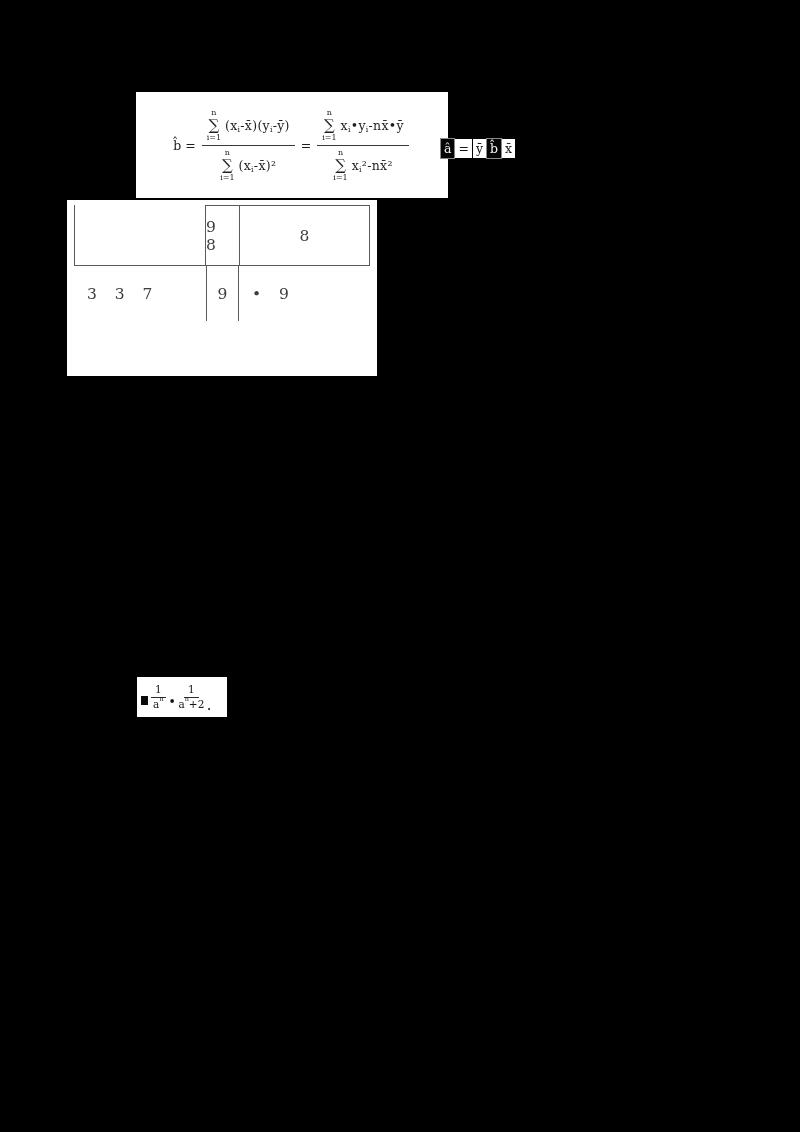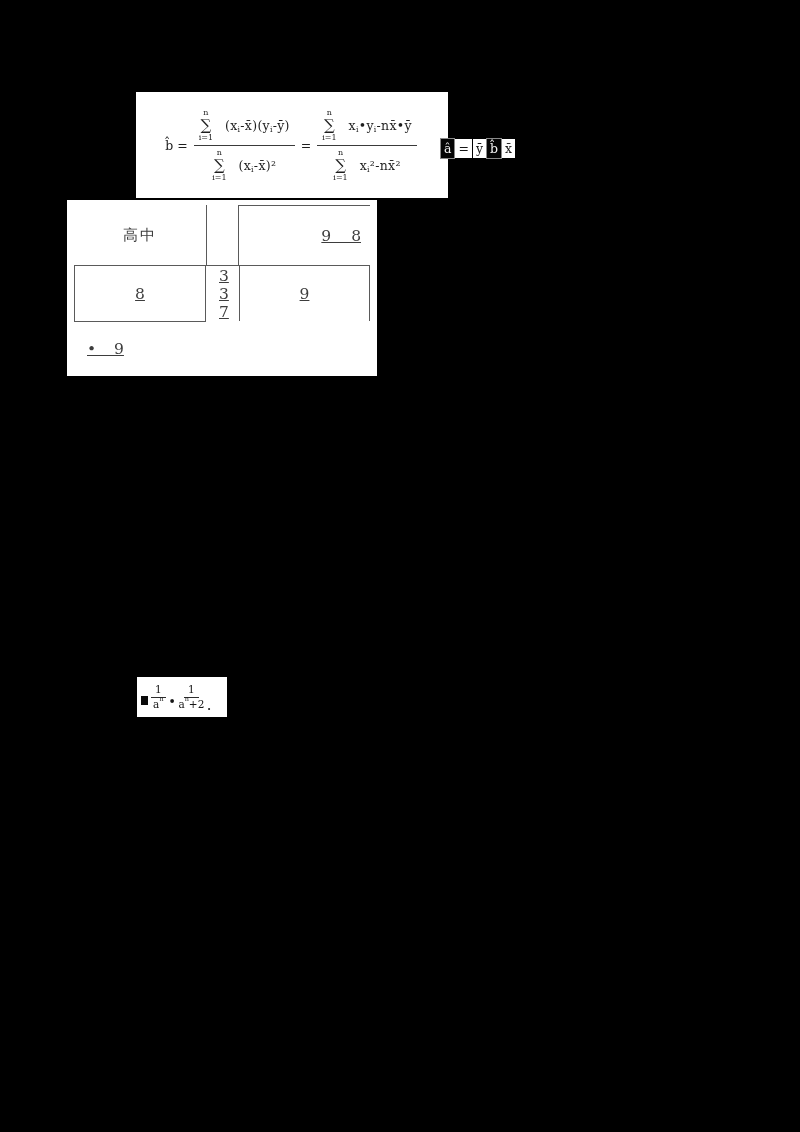--- a/index.html
+++ b/index.html
@@ -20,42 +20,42 @@
     gap:4px; font-size:12.5px; color:#1e1e1e;
   }
   .tok { white-space:nowrap; }
   sub { font-size:0.62em; vertical-align:-0.25em; line-height:0; }
   .sum { display:inline-flex; flex-direction:column; align-items:center; line-height:1; margin-right:2px; }
   .sum .lim { font-size:8px; }
   .sum .sym { font-size:15px; line-height:1; margin:1px 0; }
   .frac { display:inline-flex; flex-direction:column; align-items:center; margin:0 2px; }
   .frac .num { border-bottom:1.4px solid #3a3a3a; padding:0 5px 3px; display:inline-flex; align-items:center; }
   .frac .den { padding-top:3px; display:inline-flex; align-items:center; }
-  .expr { letter-spacing:0.3px; margin-left:10px; white-space:nowrap; }
+  .expr { letter-spacing:0.3px; margin-left:2px; white-space:nowrap; }
 
   
   .formula-tail {
     position:absolute; left:441px; top:131px; height:34px;
     display:flex; align-items:center; gap:1px; font-size:12.5px;
   }
   .chip { background:#fff; color:#161616; padding:2px 3px; line-height:1.2; }
   .chip.inv { background:#050505; color:#f4f4f4; box-shadow:0 0 0 1px #8a8a8a; }
 
   
   .stemleaf-block { left:67px; top:200px; width:310px; height:176px; }
   .sl-grid {
     display:grid;
     grid-template-columns:132px 33px 1fr;
     grid-template-rows:60px 56px 54px;
     margin:5px 7px 0 7px;
     color:#3d3d3d; font-size:15.5px;
   }
   .cell { display:flex; align-items:center; }
   .stem-col { border-left:1.6px solid #5a5a5a; border-right:1.6px solid #5a5a5a; justify-content:center; }
-  .hline { border-top:1.6px solid #5a5a5a;text-decoration:underline; }
+  .hline { border-top:1.6px solid #5a5a5a; }
   .hdr-l, .hdr-r { justify-content:center; letter-spacing:2px; font-family:"DejaVu Sans", sans-serif; font-size:15px; }
   .leaves-l { justify-content:flex-end; padding-right:9px; word-spacing:15px; }
   .leaves-r { padding-left:13px; word-spacing:13px; }
 
   
   .fragment-block {
     left:137px; top:677px; width:90px; height:40px;
     display:flex; align-items:center; gap:3px;
     padding:3px 4px; font-size:10.5px; color:#161616;
   }
@@ -119,21 +119,20 @@
   <div class="formula-tail">
     <span class="chip inv">â</span>
     <span class="chip">=</span>
     <span class="chip">ȳ</span>
     <span class="chip inv">b̂</span>
     <span class="chip">x̄</span>
   </div>
 
   <div class="block stemleaf-block">
     <div class="sl-grid">
-      <div class="cell hdr-l">高中</div>
       <div class="cell stem-col"></div>
 
       <div class="cell leaves-l hline">9 8</div>
       <div class="cell stem-col hline">8</div>
       <div class="cell leaves-r hline">3 3 7</div>
 
       <div class="cell stem-col hline">9</div>
       <div class="cell leaves-r hline">• 9</div>
     </div>
   </div>

